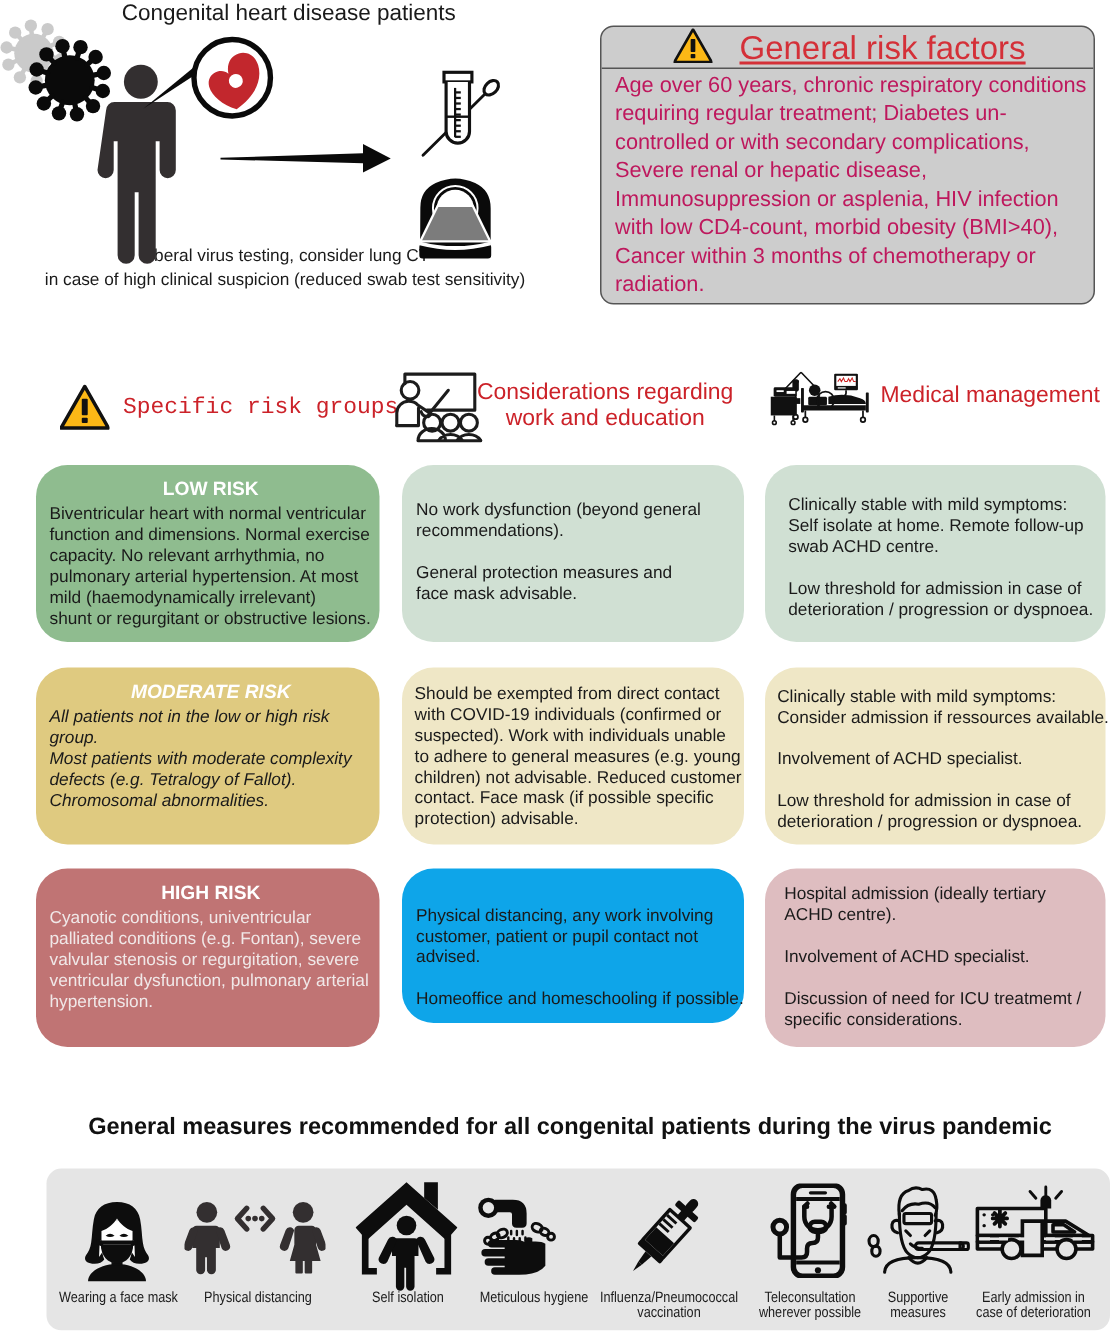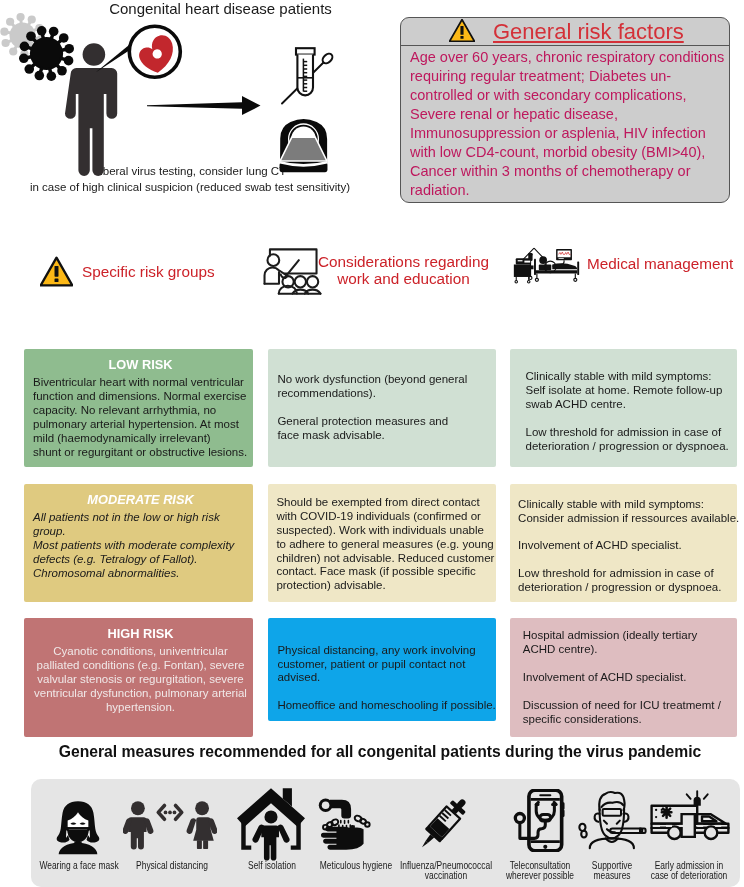--- a/index.html
+++ b/index.html
@@ -1,46 +1,46 @@
 <!DOCTYPE html>
 <html><head>
 <meta charset="utf-8">
 <style>
   html,body{margin:0;padding:0;background:#fff;}
   body{width:744px;height:887px;position:relative;font-family:"Liberation Sans",sans-serif;overflow:hidden;}
   .abs{position:absolute;}
 
   
-  #top-title{left:0;top:-0.5px;width:385px;text-align:center;font-size:15px;color:#1a1a1a;margin-left:28px;}
+  #top-title{left:0;top:-0.5px;width:385px;text-align:center;font-size:15px;color:#1a1a1a;}
   #top-caption{left:0;top:162.5px;width:380px;text-align:center;font-size:11.5px;color:#1a1a1a;line-height:16.1px;white-space:nowrap;}
 
   #top-illus{left:0;top:10px;width:392px;height:180px;}
   #top-illus svg{display:block;}
 
   
   #risk-box{left:400px;top:17px;width:330px;height:186px;border:1.5px solid #555;border-radius:9px;background:#cdcdcd;box-sizing:border-box;overflow:hidden;}
   #risk-head{height:26.5px;position:relative;border-bottom:1.5px solid #555;}
   #risk-warn{position:absolute;left:48px;top:0.5px;width:26px;height:23px;display:block;}
   #risk-title{position:absolute;left:92px;top:1px;}
   #risk-title{font-size:22px;color:#d43038;text-decoration:underline;}
   #risk-body{padding:2px 0 0 9px;font-size:14.5px;color:#be185d;line-height:19.1px;white-space:nowrap;}
 
   
   .colhead{display:flex;align-items:center;}
   .chicon{display:block;flex:0 0 auto;}
-  #colhead-1{left:40px;top:256px;height:31px;}
+  #colhead-1{left:40px;top:256px;height:31px;font-family:Liberation Mono, monospace;}
   #colhead-1 .chicon{width:33px;height:31px;margin-right:9px;}
   #colhead-2{left:262px;top:243px;height:54px;}
   #colhead-2 .chicon{width:60px;height:52px;margin-right:-4px;}
   #colhead-3{left:510px;top:243px;height:42px;}
   #colhead-3 .chicon{width:73px;height:42px;margin-right:4px;}
   .colhead-text{font-size:15.3px;color:#cc2229;line-height:17.2px;white-space:nowrap;text-align:center;}
 
   
-  .card{border-radius:2px;box-sizing:border-box;margin-top:39px;}
+  .card{border-radius:21px;box-sizing:border-box;}
   .card-a{width:229px;left:24px;padding:8px 5px 8px 9px;}
   .card-b{width:228px;left:268px;padding:0 2px 0 9px;}
   .card-c{width:227px;left:510px;padding:0 2px 0 14px;}
   .lvl{font-size:12.8px;font-weight:bold;color:#fff;text-align:center;margin:0 0 4px 0;}
   .risk-body{font-size:11.5px;line-height:13.9px;color:#1a1a1a;white-space:nowrap;}
   .cell-body{font-size:11.5px;line-height:13.9px;color:#1a1a1a;white-space:nowrap;}
   .para{margin:0 0 13.9px 0;}
   .para:last-child{margin-bottom:0;}
 
   
@@ -332,21 +332,21 @@
           <div>Involvement of ACHD specialist.</div>
         </div>
         <div class="para">
           <div>Low threshold for admission in case of</div>
           <div>deterioration / progression or dyspnoea.</div>
         </div>
       </div>
     </div>
     <div class="abs card card-a" style="top: 579px; height: 119px; background: rgb(192, 116, 116);">
       <div class="lvl">HIGH RISK</div>
-      <div class="risk-body" style="color: rgb(240, 232, 232); text-align: center;">
+      <div class="risk-body" style="color: rgb(240, 232, 232);">
         <div>Cyanotic conditions, univentricular</div>
         <div>palliated conditions (e.g. Fontan), severe</div>
         <div>valvular stenosis or regurgitation, severe</div>
         <div>ventricular dysfunction, pulmonary arterial</div>
         <div>hypertension.</div>
       </div>
     </div>
     <div class="abs card card-b" style="top: 579px; height: 103px; background: #0ea5e9; padding-top: 25.6px; padding-left: 9.4px;">
       <div class="cell-body">
         <div class="para">

